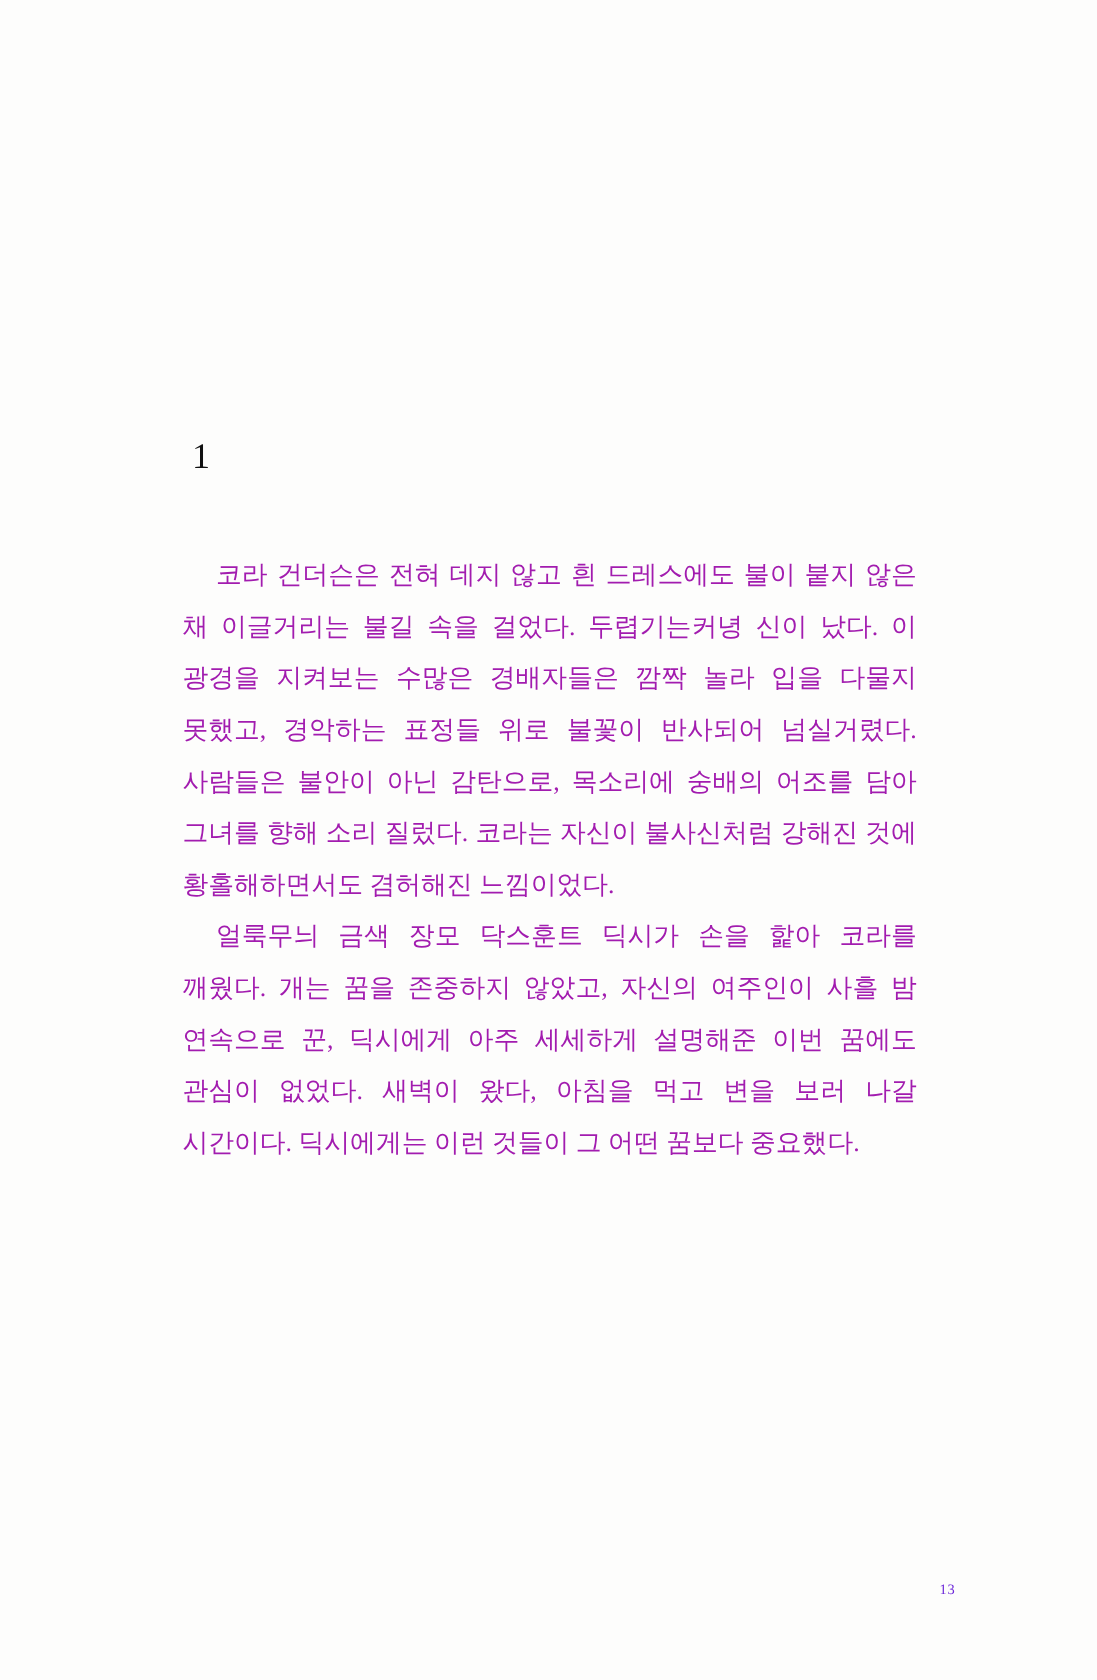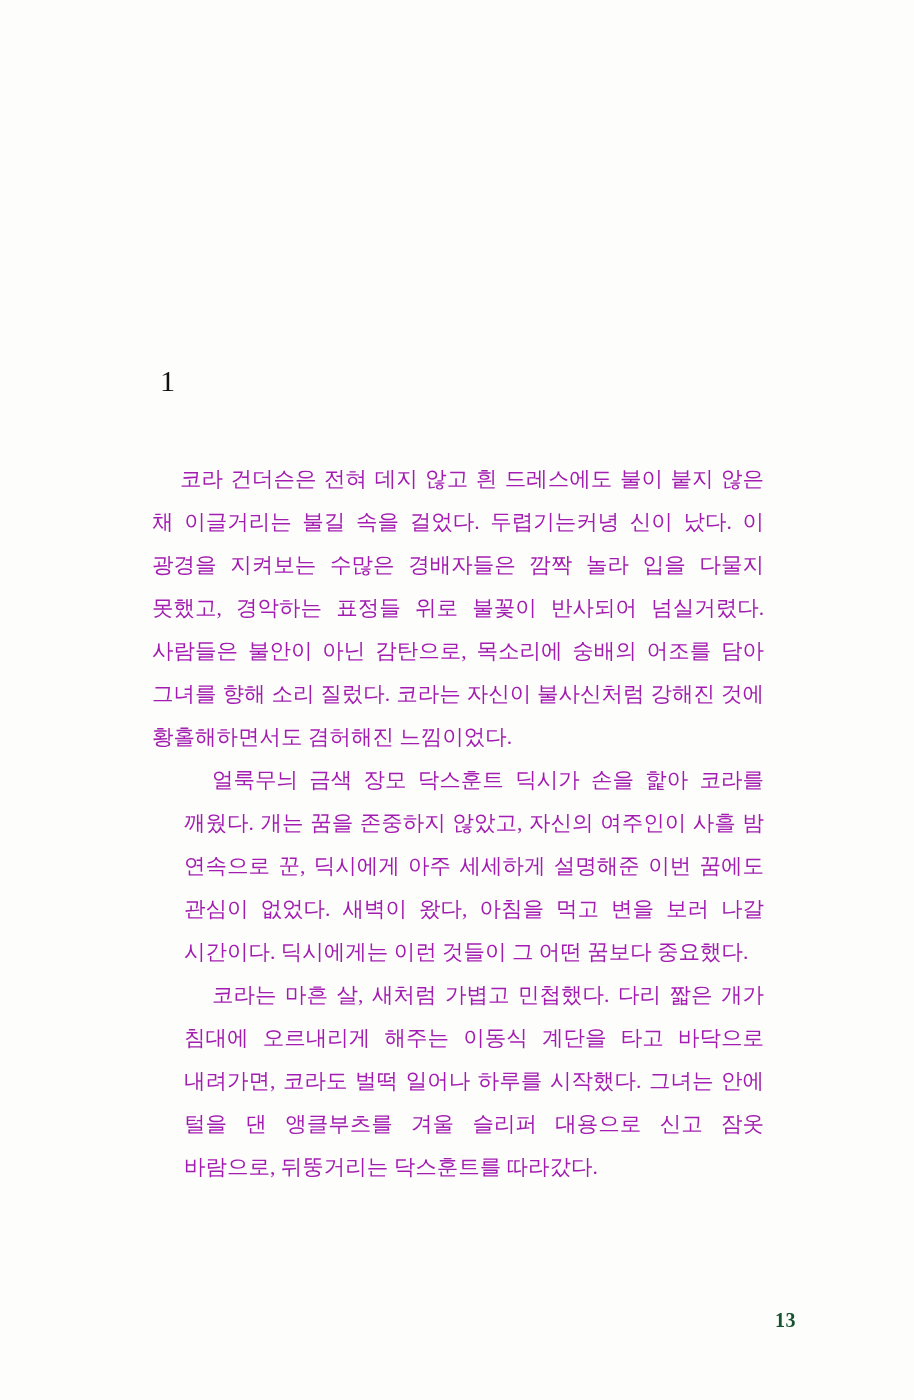--- a/index.html
+++ b/index.html
@@ -40,36 +40,33 @@
     font-size: 21.5px;
     line-height: 43px;
     text-align: justify;
     text-justify: inter-character;
     color: #a21caf;
     text-indent: 28px;
     word-break: keep-all;
   }
   .para + .para {
     margin-top: 0;
-    margin-left: 32px;
   }
   .folio {
     position: absolute;
     right: 118px;
     bottom: 68px;
-    font-size: 20px;
-    color: #14532d;
+    font-size: 12px;
+    color: #6d28d9;
     letter-spacing: 0.5px;
-    font-weight: bold;
   }
 </style>
 </head>
 <body>
 
 <div class="page">
   <div class="page-body">
     <div class="chapter-number">1</div>
     <p class="para">코라 건더슨은 전혀 데지 않고 흰 드레스에도 불이 붙지 않은 채 이글거리는 불길 속을 걸었다. 두렵기는커녕 신이 났다. 이 광경을 지켜보는 수많은 경배자들은 깜짝 놀라 입을 다물지 못했고, 경악하는 표정들 위로 불꽃이 반사되어 넘실거렸다. 사람들은 불안이 아닌 감탄으로, 목소리에 숭배의 어조를 담아 그녀를 향해 소리 질렀다. 코라는 자신이 불사신처럼 강해진 것에 황홀해하면서도 겸허해진 느낌이었다.</p>
     <p class="para">얼룩무늬 금색 장모 닥스훈트 딕시가 손을 핥아 코라를 깨웠다. 개는 꿈을 존중하지 않았고, 자신의 여주인이 사흘 밤 연속으로 꾼, 딕시에게 아주 세세하게 설명해준 이번 꿈에도 관심이 없었다. 새벽이 왔다, 아침을 먹고 변을 보러 나갈 시간이다. 딕시에게는 이런 것들이 그 어떤 꿈보다 중요했다.</p>
-    <p class="para">코라는 마흔 살, 새처럼 가볍고 민첩했다. 다리 짧은 개가 침대에 오르내리게 해주는 이동식 계단을 타고 바닥으로 내려가면, 코라도 벌떡 일어나 하루를 시작했다. 그녀는 안에 털을 댄 앵클부츠를 겨울 슬리퍼 대용으로 신고 잠옷 바람으로, 뒤뚱거리는 닥스훈트를 따라갔다.</p>
   </div>
   <div class="folio">13</div>
 </div>
 
 </body></html>

